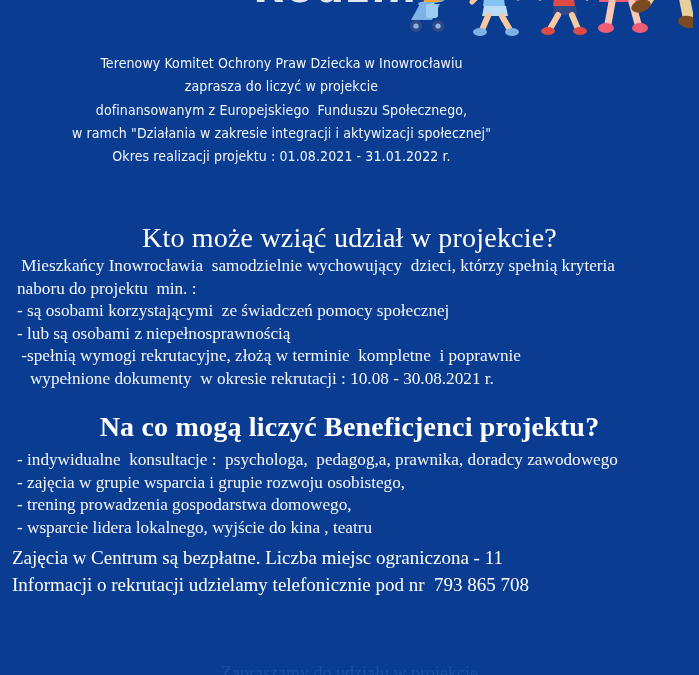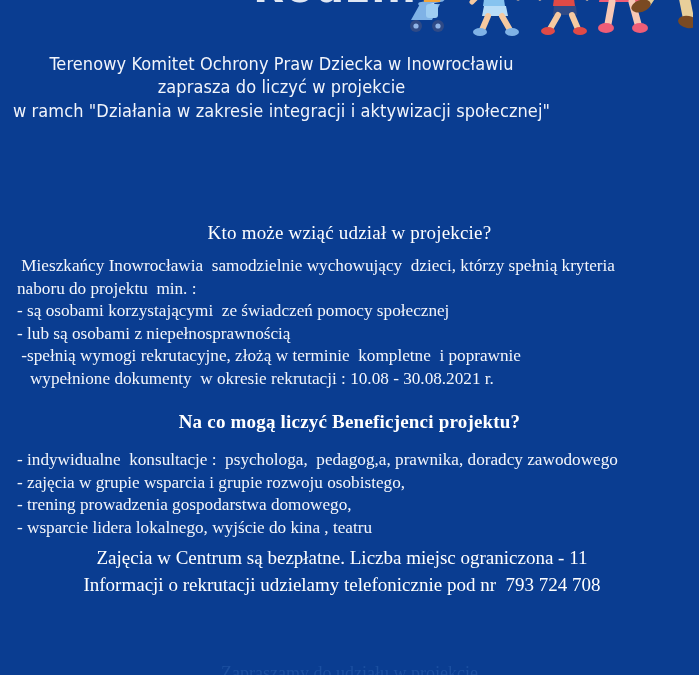--- a/index.html
+++ b/index.html
@@ -48,35 +48,35 @@
   }
 
   
   .intro {
     position: absolute;
     top: 52px;
     left: 0;
     width: 563px;
     text-align: center;
     font-family: "DejaVu Sans Condensed", "Liberation Sans Narrow", "Liberation Sans", sans-serif;
-    font-size: 18px;
+    font-size: 14px;
     line-height: 23.3px;
     color: #f2f5fb;
     letter-spacing: .1px;
   }
   .intro .line { display: block; white-space: pre; }
 
   
   .heading {
     position: absolute;
     width: 699px;
     left: 0;
     text-align: center;
     font-family: "Liberation Serif", serif;
-    font-size: 19px;
+    font-size: 28px;
     color: #ffffff;
     letter-spacing: .2px;
   }
   #heading-1 { top: 222px; }
   #heading-2 { top: 411px; font-weight: bold; }
 
   
   .body-block {
     position: absolute;
     left: 0;
@@ -90,25 +90,26 @@
 
   #block-eligibility { top: 255px; padding-left: 17px; }
   #block-benefits   { top: 449px; padding-left: 17px; }
 
   
   #block-closing {
     position: absolute;
     top: 545px;
     left: 0;
     width: 684px;
-    text-align: center;
+    text-align: left;
     font-family: "Liberation Serif", serif;
     font-size: 19px;
     line-height: 26.5px;
     color: #ffffff;
+    padding-left: 12px;
   }
   #block-closing .line { display: block; white-space: pre; }
 
   
   .bottom-clip {
     position: absolute;
     top: 662px;
     left: 0;
     width: 699px;
     height: 13px;
@@ -186,21 +187,23 @@
       <path d="M266 16 l-18 26" stroke="#e8cf9a" stroke-width="11" stroke-linecap="round"></path>
       <path d="M284 26 l6 30" stroke="#e8cf9a" stroke-width="11" stroke-linecap="round"></path>
       <ellipse cx="243" cy="46" rx="10" ry="6" fill="#7a4a22" transform="rotate(-18 243 46)"></ellipse>
       <ellipse cx="290" cy="62" rx="10" ry="6" fill="#7a4a22" transform="rotate(10 290 62)"></ellipse>
     </g>
   </svg>
 
   <div class="intro" id="intro-block">
     <span class="line">Terenowy Komitet Ochrony Praw Dziecka w Inowrocławiu</span>
     <span class="line">zaprasza do liczyć w projekcie</span>
+    <span class="line">dofinansowanym z Europejskiego  Funduszu Społecznego,</span>
     <span class="line">w ramch "Działania w zakresie integracji i aktywizacji społecznej"</span>
+    <span class="line">Okres realizacji projektu : 01.08.2021 - 31.01.2022 r.</span>
   </div>
 
   <div class="heading" id="heading-1">Kto może wziąć udział w projekcie?</div>
 
   <div class="body-block" id="block-eligibility">
     <span class="line"> Mieszkańcy Inowrocławia  samodzielnie wychowujący  dzieci, którzy spełnią kryteria</span>
     <span class="line">naboru do projektu  min. :</span>
     <span class="line">- są osobami korzystającymi  ze świadczeń pomocy społecznej</span>
     <span class="line">- lub są osobami z niepełnosprawnością</span>
     <span class="line"> -spełnią wymogi rekrutacyjne, złożą w terminie  kompletne  i poprawnie</span>
@@ -211,20 +214,20 @@
 
   <div class="body-block" id="block-benefits">
     <span class="line">- indywidualne  konsultacje :  psychologa,  pedagog,a, prawnika, doradcy zawodowego</span>
     <span class="line">- zajęcia w grupie wsparcia i grupie rozwoju osobistego,</span>
     <span class="line">- trening prowadzenia gospodarstwa domowego,</span>
     <span class="line">- wsparcie lidera lokalnego, wyjście do kina , teatru</span>
   </div>
 
   <div id="block-closing">
     <span class="line">Zajęcia w Centrum są bezpłatne. Liczba miejsc ograniczona - 11</span>
-    <span class="line">Informacji o rekrutacji udzielamy telefonicznie pod nr  793 724 708</span>
+    <span class="line">Informacji o rekrutacji udzielamy telefonicznie pod nr  793 865 708</span>
   </div>
 
   <div class="bottom-clip">
     <div class="bottom-text">Zapraszamy do udziału w projekcie</div>
   </div>
 
 </div>
 
 </body></html>

